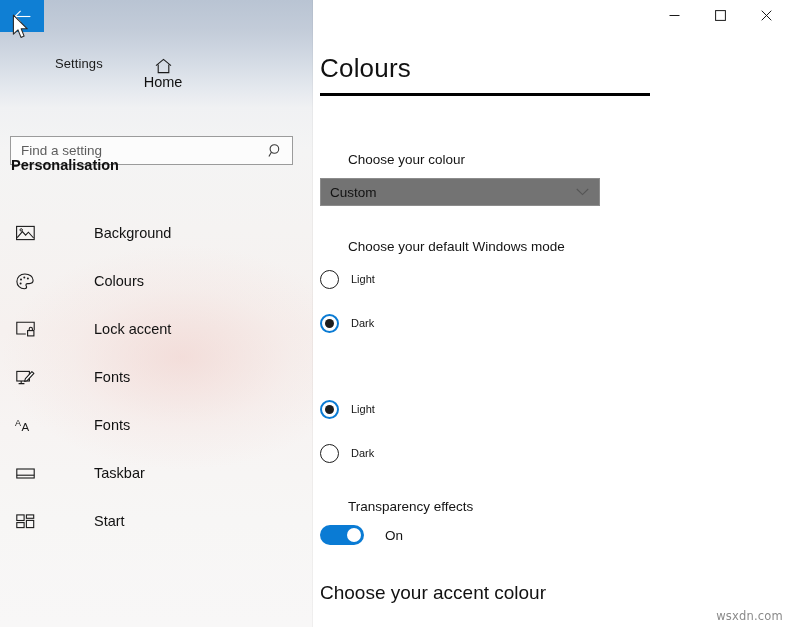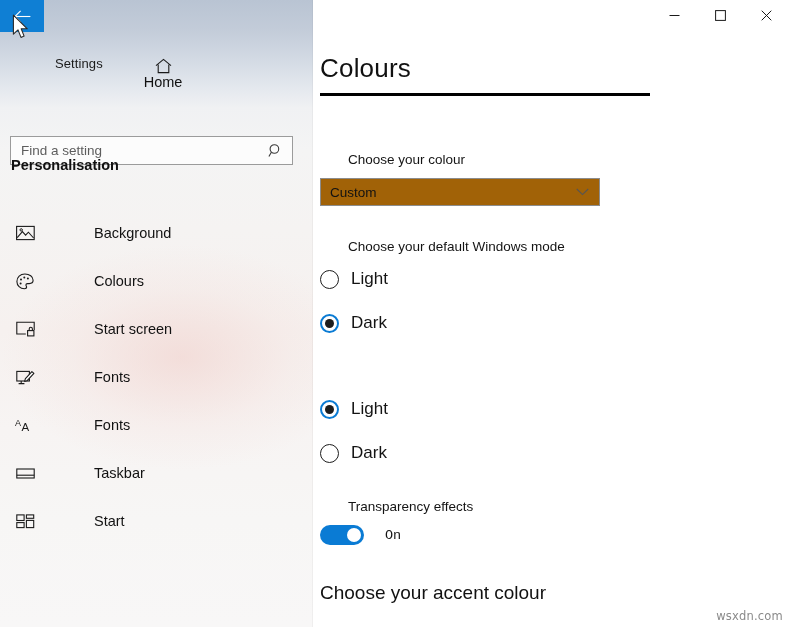--- a/index.html
+++ b/index.html
@@ -240,21 +240,21 @@
     margin-left: 28px;
   }
 
   .dropdown {
     position: absolute;
     left: 7px;
     width: 280px;
     height: 28px;
     box-sizing: border-box;
     border: 1px solid #8c8c8c;
-    background: #a16207;
+    background: #737373;
     display: flex;
     align-items: center;
     justify-content: space-between;
     cursor: pointer;
   }
   .dropdown .dd-value {
     font-size: 13.5px;
     color: #121212;
     padding-left: 9px;
   }
@@ -291,21 +291,21 @@
   .radio-dot {
     width: 9px;
     height: 9px;
     border-radius: 50%;
     background: #1d1d1d;
     display: none;
   }
   .radio-row.checked .radio-dot { display: block; }
   .radio-label {
     margin-left: 12px;
-    font-size: 17px;
+    font-size: 11px;
     color: #141414;
   }
 
   .toggle-row {
     position: absolute;
     left: 7px;
     display: flex;
     align-items: center;
   }
   .toggle {
@@ -421,21 +421,21 @@
       </div>
 
       <div class="nav-item">
         <span class="nav-icon">
           <svg width="19" height="16" viewBox="0 0 19 16">
             <path d="M18.2 9.0 V1.3 H0.8 V13.0 H9.8" fill="none" stroke="#1a1a1a" stroke-width="1.1"></path>
             <rect x="11.6" y="9.6" width="6.3" height="5.3" fill="none" stroke="#1a1a1a" stroke-width="1.1"></rect>
             <path d="M13.2 9.6 V8.1 C13.2 7.0 14.0 6.3 14.8 6.3 C15.6 6.3 16.4 7.0 16.4 8.1 V9.6" fill="none" stroke="#1a1a1a" stroke-width="1.1"></path>
           </svg>
         </span>
-        <span class="nav-label">Start screen</span>
+        <span class="nav-label">Lock accent</span>
       </div>
 
       <div class="nav-item">
         <span class="nav-icon">
           <svg width="19" height="17" viewBox="0 0 19 17">
             <rect x="0.8" y="2.4" width="12.6" height="9.6" fill="none" stroke="#1a1a1a" stroke-width="1.1"></rect>
             <path d="M5.2 12.0 V14.6 M2.6 14.6 H8.4" fill="none" stroke="#1a1a1a" stroke-width="1.1"></path>
             <path d="M9.4 9.6 L15.9 2.6 L17.9 4.4 L11.4 11.4 L8.6 12.4 Z" fill="#ffffff" stroke="#1a1a1a" stroke-width="1.1" stroke-linejoin="round"></path>
           </svg>
         </span>
@@ -533,21 +533,21 @@
       <span class="radio-label">Light</span>
     </div>
 
     <div class="radio-row" style="top:442px;">
       <span class="radio-outer"></span>
       <span class="radio-label">Dark</span>
     </div>
 
     <div class="field-label" style="top:499px;">Transparency effects</div>
 
-    <div class="toggle-row" style="top:525px;font-family:Liberation Mono, monospace;">
+    <div class="toggle-row" style="top:525px;">
       <span class="toggle">
         <span class="knob"></span>
       </span>
       <span class="toggle-label">On</span>
     </div>
 
     <div class="accent-heading" style="top:582px;">Choose your accent colour</div>
 
     <div class="watermark">wsxdn.com</div>
   </div>

